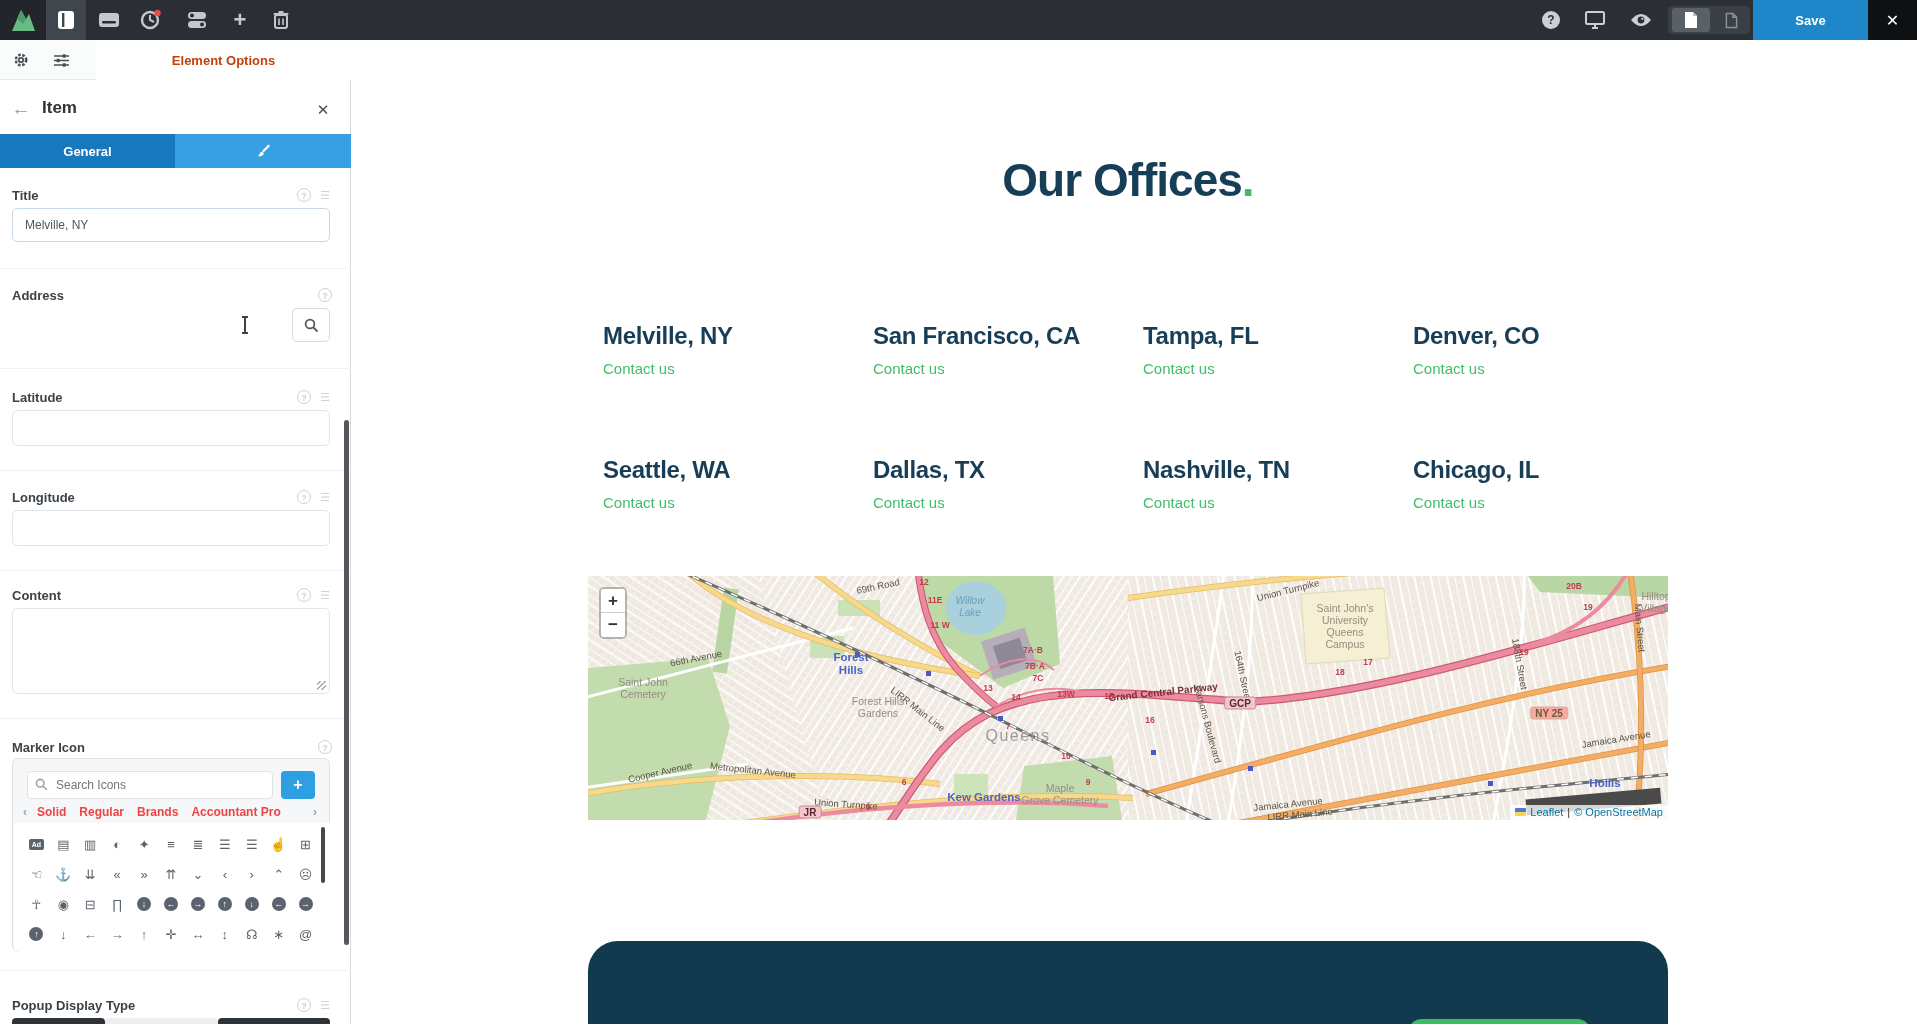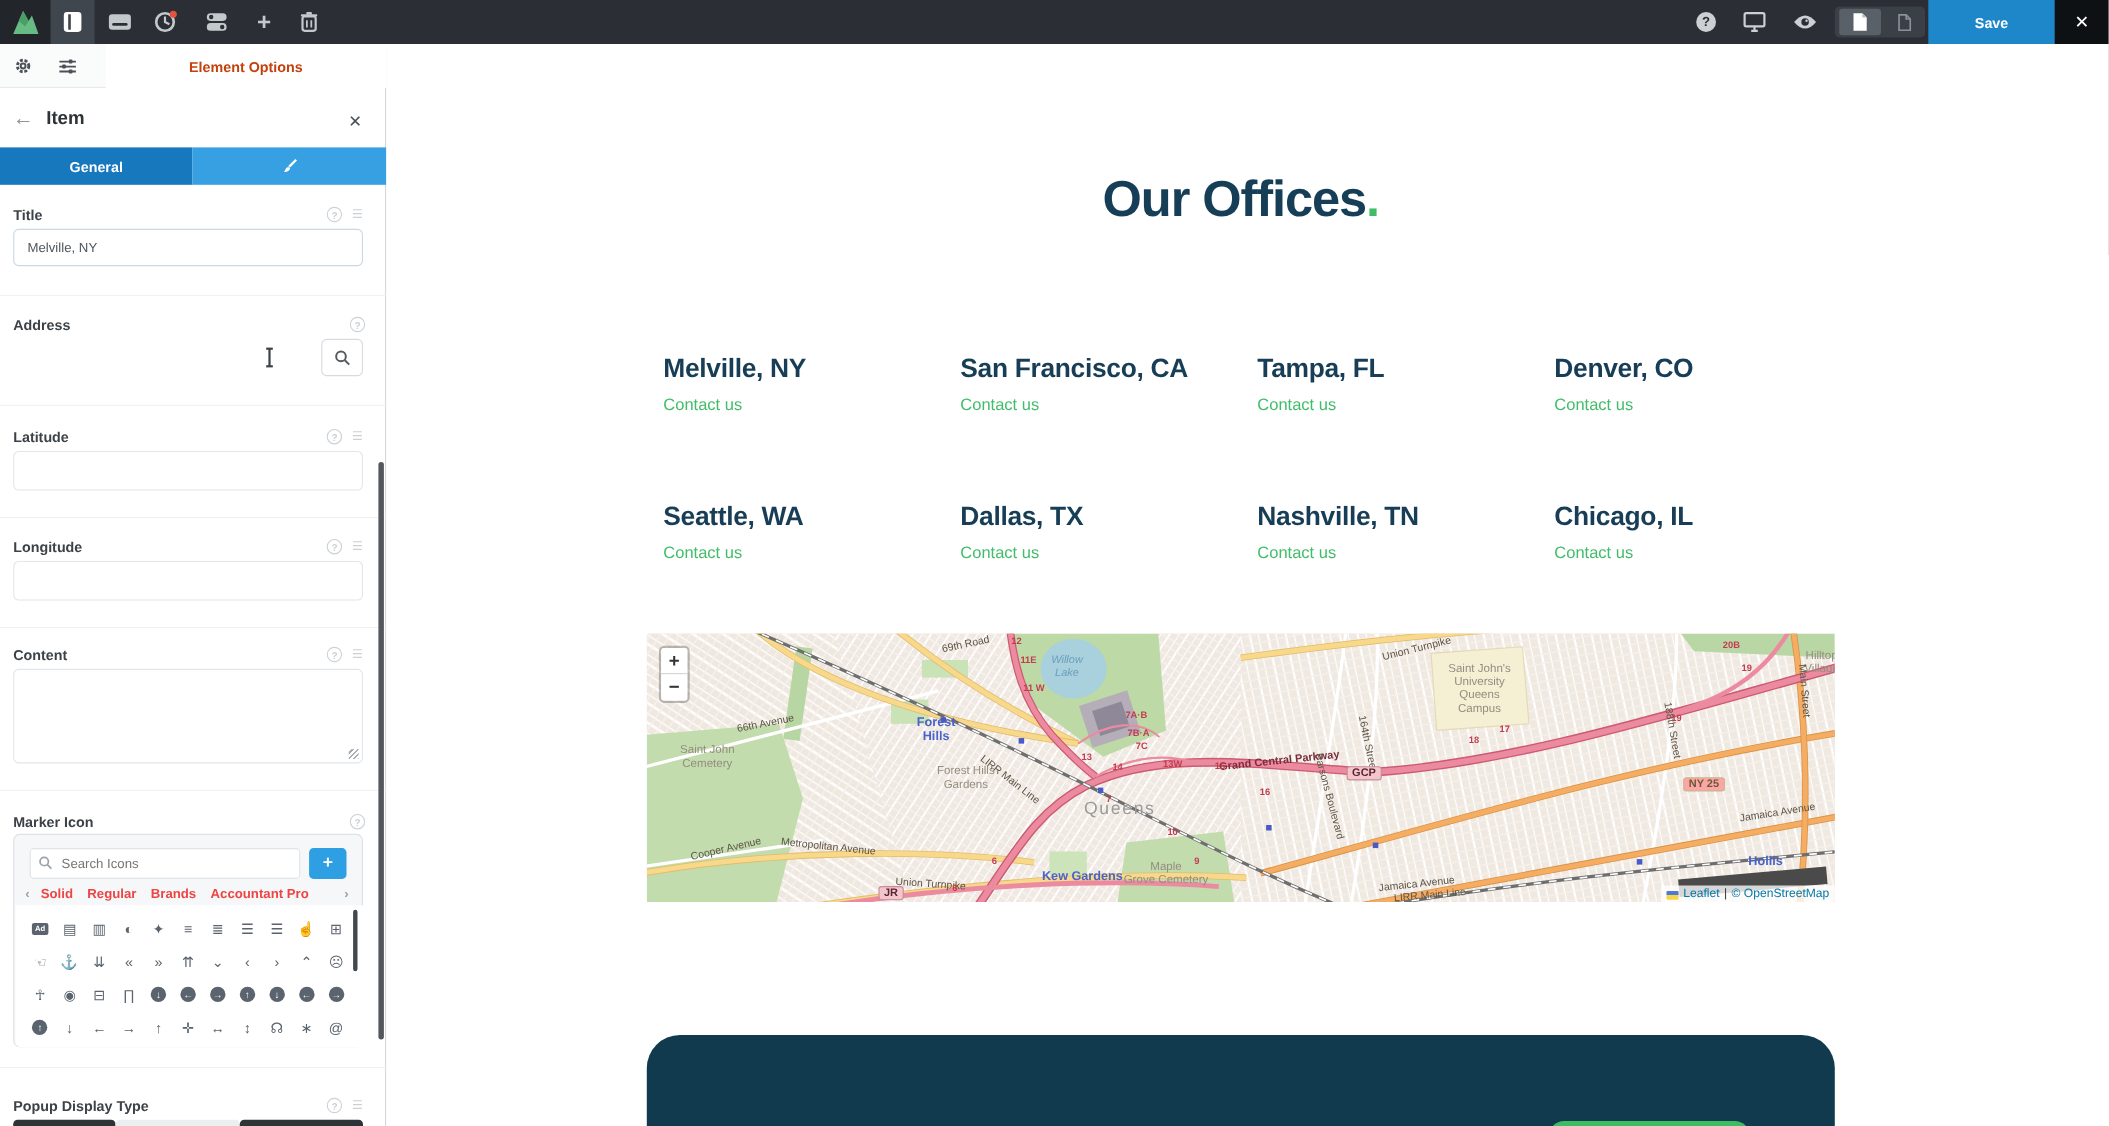--- a/index.html
+++ b/index.html
@@ -97,21 +97,21 @@
   .rn{position:absolute;font-size:8.5px;color:#c23c4f;font-weight:700;transform:translate(-50%,-50%);pointer-events:none}
   .mbadge{position:absolute;transform:translate(-50%,-50%);font-size:10px;font-weight:700;padding:0px 4px;
     border-radius:3px;border:1px solid;pointer-events:none;white-space:nowrap}
   .b-pink{background:#f3c6cd;border-color:#c98a96;color:#5d2430}
   .b-cream{background:#fca5a5;border-color:#c9b690;color:#6b5a34}
   .lz{position:absolute;left:11px;top:11px;width:28px;border:2px solid rgba(0,0,0,.25);border-radius:5px;overflow:hidden;z-index:5}
   .lz div{width:24px;height:24px;background:#fff;font-size:17px;font-weight:700;color:#333;display:flex;
     align-items:center;justify-content:center;cursor:pointer}
   .lz div:first-child{border-bottom:1px solid #ccc}
   .attr{position:absolute;right:0;bottom:0;background:rgba(255,255,255,.78);font-size:11px;color:#333;
-    padding:1px 5px 2px;display:flex;gap:4px;align-items:flex-end;z-index:5}
+    padding:1px 5px 2px;display:flex;gap:4px;align-items:center;z-index:5}
   .attr a{color:#0078a8;text-decoration:none;cursor:pointer}
   .flag{display:inline-block;width:11px;height:8px;background:linear-gradient(#4e7ad1 50%,#f8d44d 50%);border-radius:1px}
 
   
   .cta{position:absolute;left:236px;top:901px;width:1080px;height:140px;background:#113a4f;border-radius:30px}
   .cta-btn{position:absolute;left:820px;top:78px;width:183px;height:40px;background:#3dbd62;border-radius:14px}
 </style>
 </head>
 <body>
 

